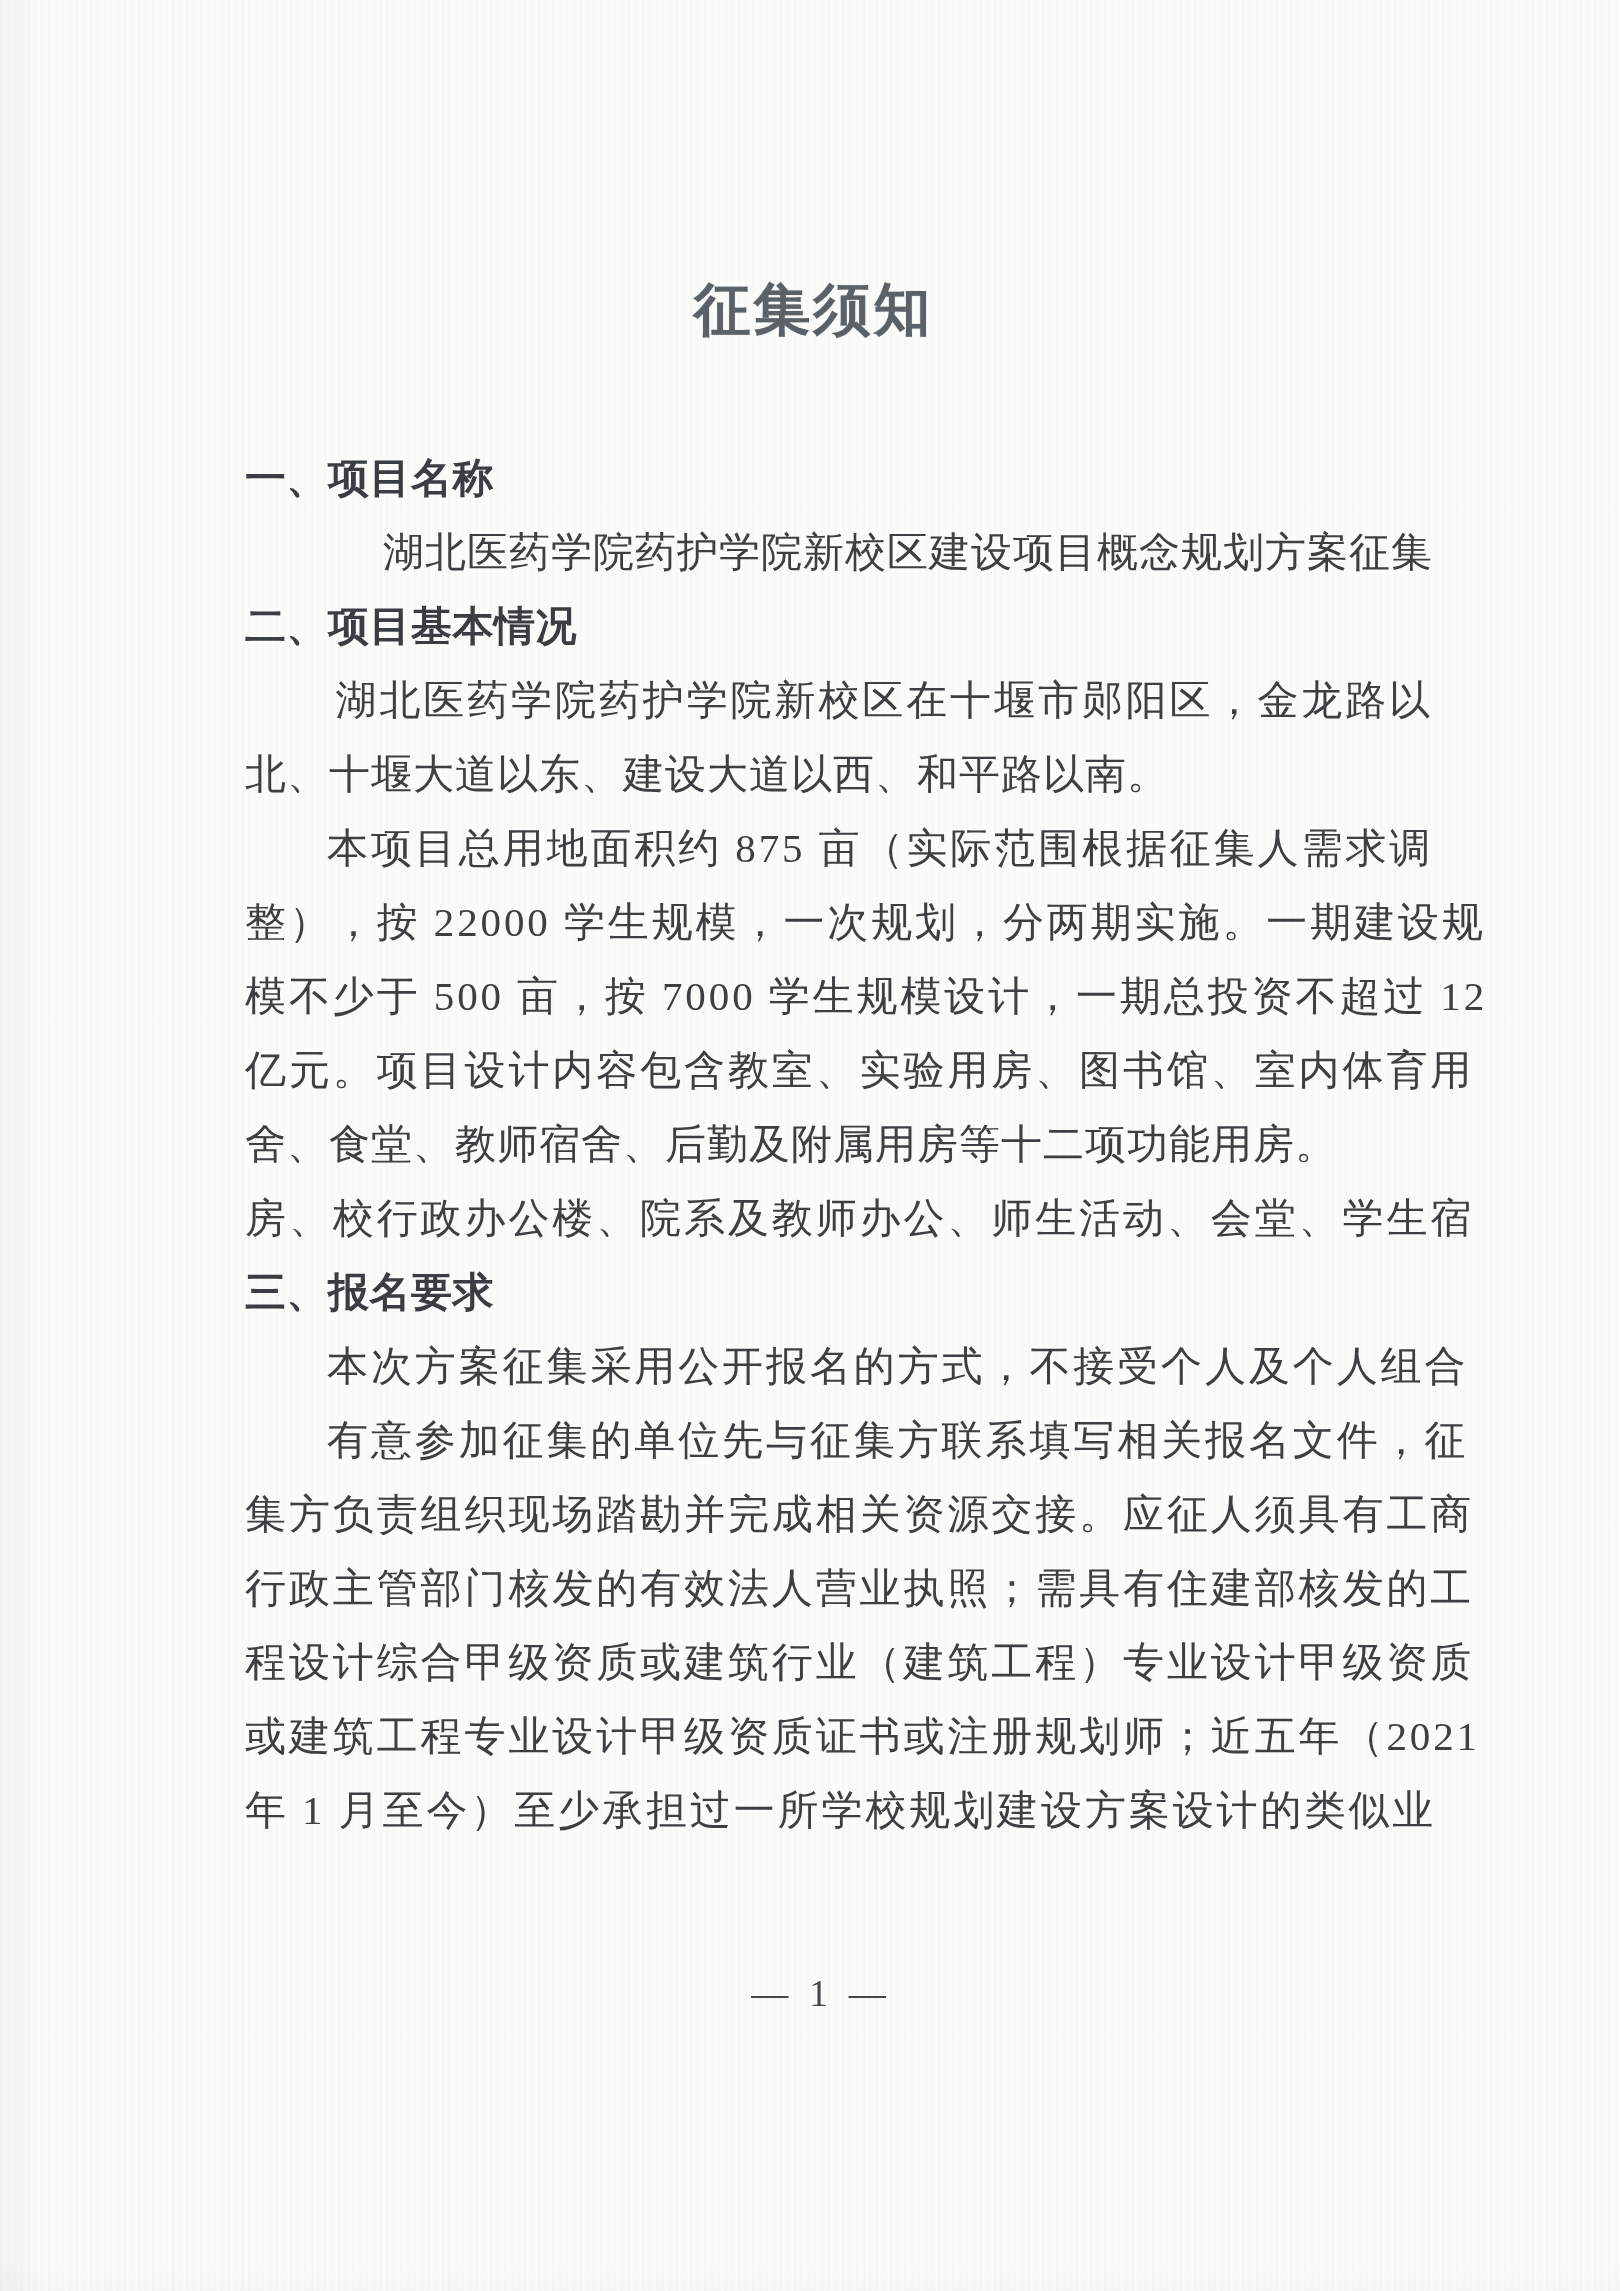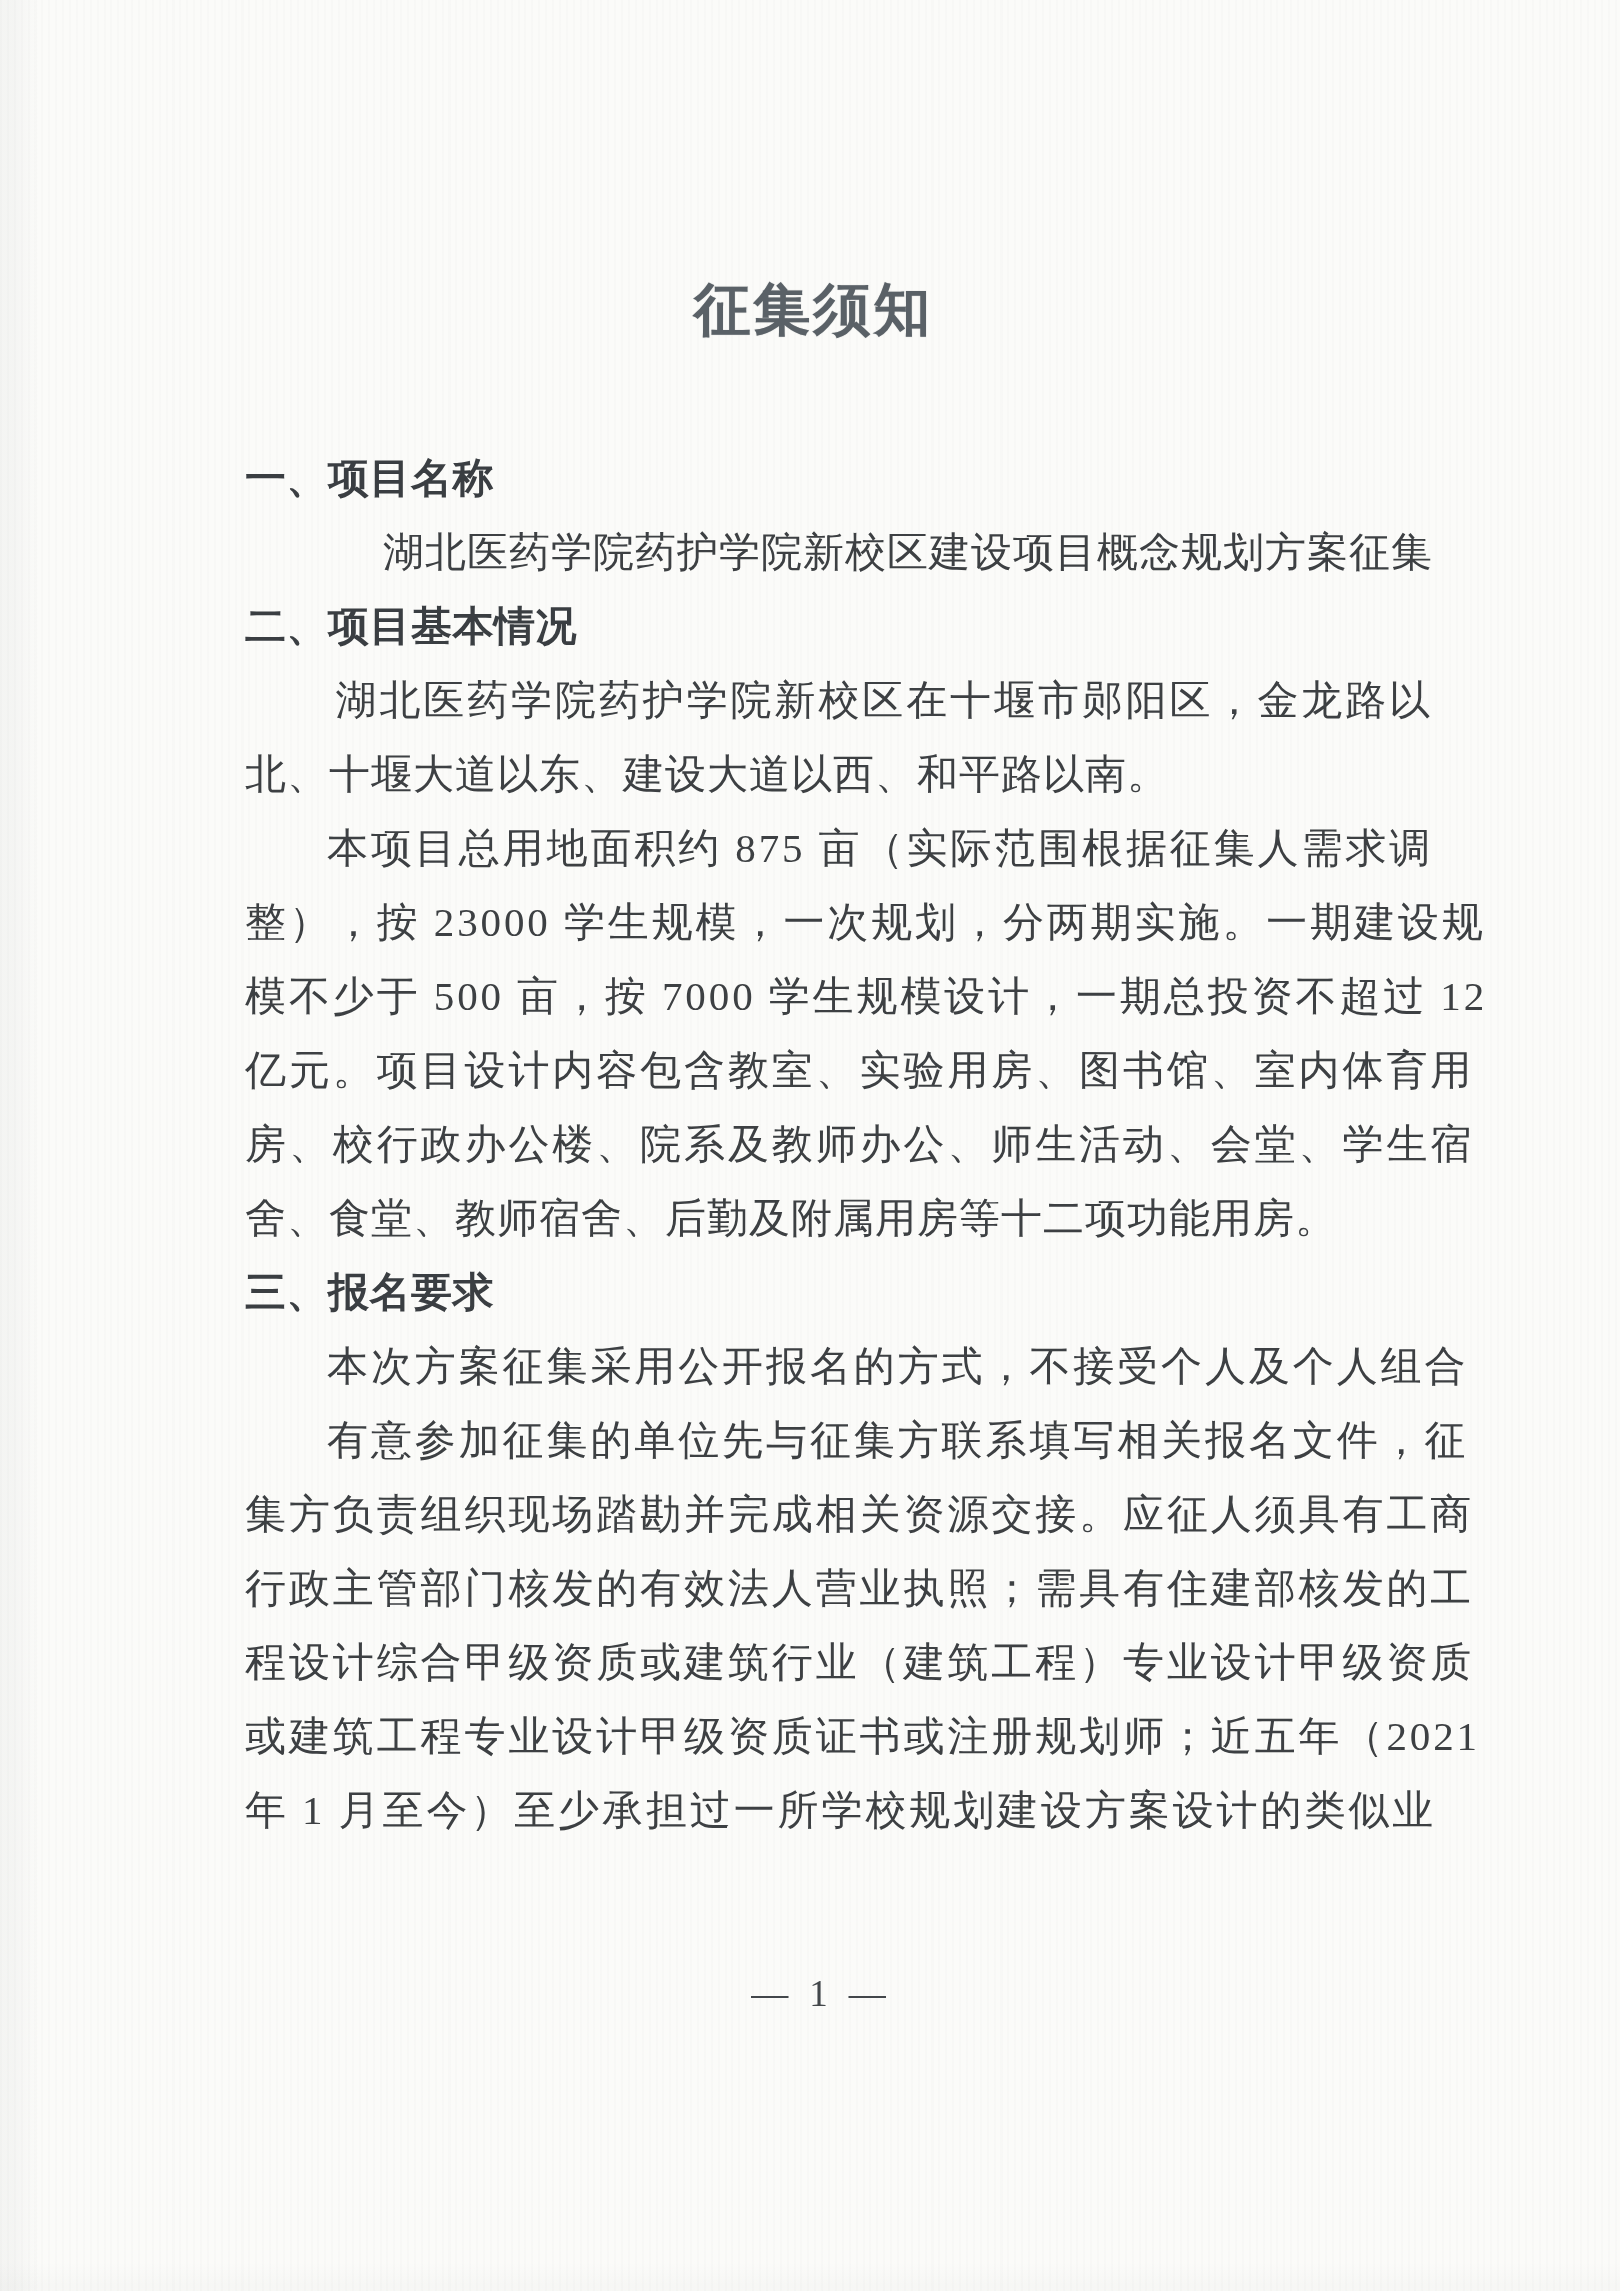--- a/index.html
+++ b/index.html
@@ -65,25 +65,25 @@
 
 <div class="doc-title">征集须知</div>
 
 <div class="content">
   <div class="line heading">一、项目名称</div>
   <div class="line indent">湖北医药学院药护学院新校区建设项目概念规划方案征集</div>
   <div class="line heading">二、项目基本情况</div>
   <div class="line indent fill">湖北医药学院药护学院新校区在十堰市郧阳区，金龙路以</div>
   <div class="line">北、十堰大道以东、建设大道以西、和平路以南。</div>
   <div class="line indent fill">本项目总用地面积约 875 亩（实际范围根据征集人需求调</div>
-  <div class="line fill">整），按 23000 学生规模，一次规划，分两期实施。一期建设规</div>
+  <div class="line fill">整），按 22000 学生规模，一次规划，分两期实施。一期建设规</div>
   <div class="line fill">模不少于 500 亩，按 7000 学生规模设计，一期总投资不超过 12</div>
   <div class="line fill">亿元。项目设计内容包含教室、实验用房、图书馆、室内体育用</div>
+  <div class="line">舍、食堂、教师宿舍、后勤及附属用房等十二项功能用房。</div>
   <div class="line fill">房、校行政办公楼、院系及教师办公、师生活动、会堂、学生宿</div>
-  <div class="line">舍、食堂、教师宿舍、后勤及附属用房等十二项功能用房。</div>
   <div class="line heading">三、报名要求</div>
   <div class="line indent fill">本次方案征集采用公开报名的方式，不接受个人及个人组合</div>
   <div class="line indent fill">有意参加征集的单位先与征集方联系填写相关报名文件，征</div>
   <div class="line fill">集方负责组织现场踏勘并完成相关资源交接。应征人须具有工商</div>
   <div class="line fill">行政主管部门核发的有效法人营业执照；需具有住建部核发的工</div>
   <div class="line fill">程设计综合甲级资质或建筑行业（建筑工程）专业设计甲级资质</div>
   <div class="line fill">或建筑工程专业设计甲级资质证书或注册规划师；近五年（2021</div>
   <div class="line fill">年 1 月至今）至少承担过一所学校规划建设方案设计的类似业</div>
 </div>
 

